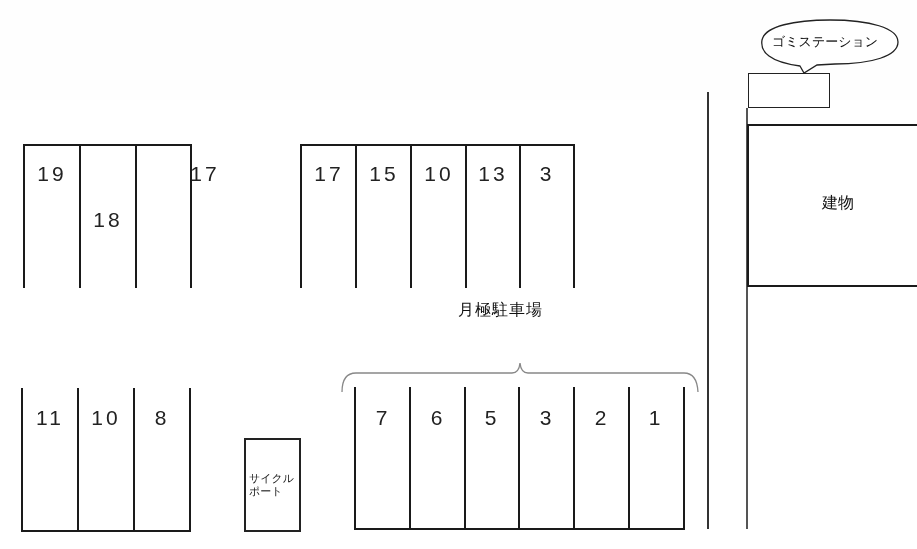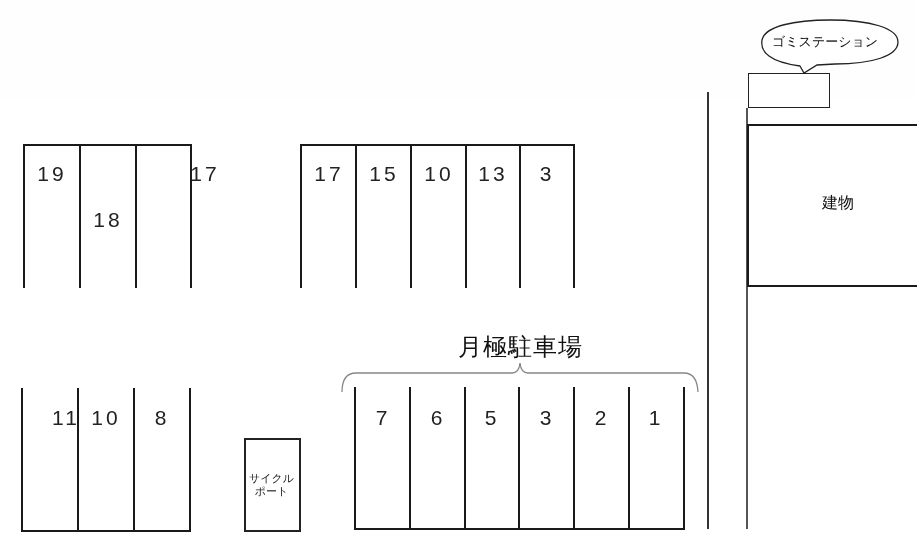--- a/index.html
+++ b/index.html
@@ -4,21 +4,21 @@
 <style>
   html, body { margin: 0; padding: 0; background: #ffffff; }
   body { width: 917px; height: 549px; position: relative; overflow: hidden;
          font-family: "DejaVu Sans", sans-serif; color: #1a1a1a; }
   .topband { position: absolute; left: 0; top: 0; width: 917px; height: 100px; background: #fefefe; }
   .ln { position: absolute; background: #1a1a1a; }
   .thin { background: #333; }
   .num { position: absolute; font-family: "Liberation Sans", sans-serif; font-size: 21px;
          letter-spacing: 3px; color: #222; text-align: center; width: 54px; }
   .label { position: absolute; color: #111; }
-  .box { position: absolute; border: 1.5px solid #222; box-sizing: border-box; background: #fff; text-align: center; }
+  .box { position: absolute; border: 1.5px solid #222; box-sizing: border-box; background: #fff; }
   svg { position: absolute; left: 0; top: 0; }
 </style>
 </head>
 <body>
 
 <div class="topband"></div>
 
 <div>
   <div class="ln" style="left:23px;top:144px;width:169px;height:2px;"></div>
   <div class="ln" style="left:23px;top:144px;width:2px;height:144px;"></div>
@@ -38,32 +38,32 @@
   <div class="ln" style="left:465px;top:144px;width:2px;height:144px;"></div>
   <div class="ln" style="left:519px;top:144px;width:2px;height:144px;"></div>
   <div class="ln" style="left:573px;top:144px;width:2px;height:144px;"></div>
   <div class="num" style="left:302px;top:162px;">17</div>
   <div class="num" style="left:357px;top:162px;">15</div>
   <div class="num" style="left:412px;top:162px;">10</div>
   <div class="num" style="left:466px;top:162px;">13</div>
   <div class="num" style="left:520px;top:162px;">3</div>
 </div>
 
-<div class="label" style="left:458px;top:331px;font-size:24px;letter-spacing:1px;">月極駐車場</div>
+<div class="label" style="left:458px;top:300px;font-size:16px;letter-spacing:1px;">月極駐車場</div>
 <svg width="917" height="549">
   <path d="M342,392 Q342,373 356,373 L512,373 Q519,373 520,363 Q521,373 528,373 L684,373 Q697,373 698,392" fill="none" stroke="#888" stroke-width="1.3"></path>
 </svg>
 
 <div>
   <div class="ln" style="left:21px;top:530px;width:170px;height:2px;"></div>
   <div class="ln" style="left:21px;top:388px;width:2px;height:144px;"></div>
   <div class="ln" style="left:77px;top:388px;width:2px;height:144px;"></div>
   <div class="ln" style="left:133px;top:388px;width:2px;height:144px;"></div>
   <div class="ln" style="left:189px;top:388px;width:2px;height:144px;"></div>
-  <div class="num" style="left:23px;top:406px;padding-left:16px;">11</div>
+  <div class="num" style="left:23px;top:406px;">11</div>
   <div class="num" style="left:79px;top:406px;">10</div>
   <div class="num" style="left:135px;top:406px;">8</div>
 </div>
 
 <div class="box" style="left:244px;top:438px;width:57px;height:94px;border-width:2px;">
   <div style="position:absolute;left:3px;top:32px;font-size:11px;line-height:13px;white-space:nowrap;">
     <div>サイクル</div>
     <div>ポート</div>
   </div>
 </div>

